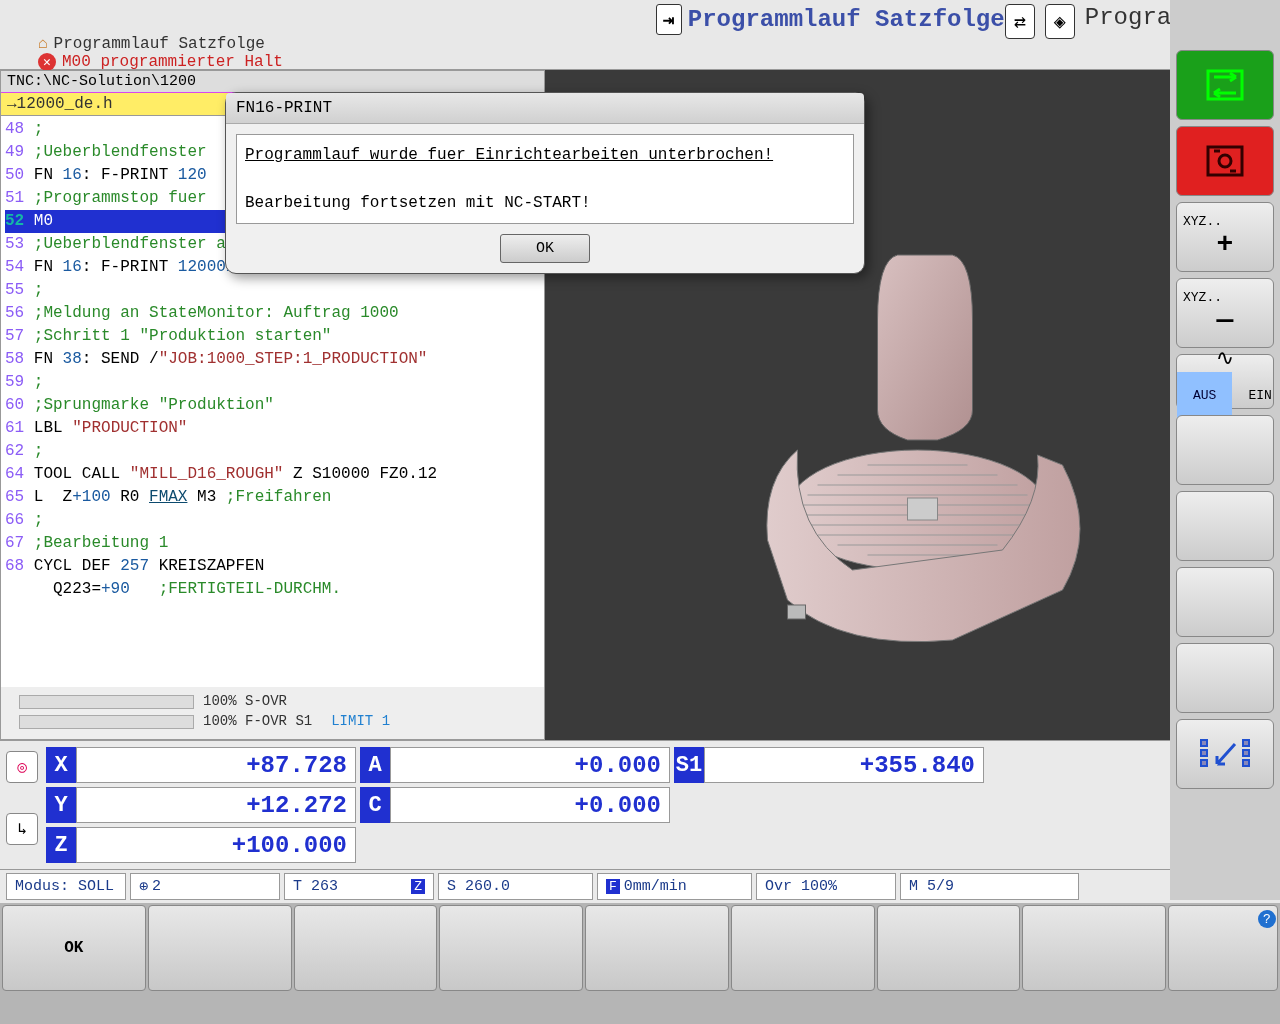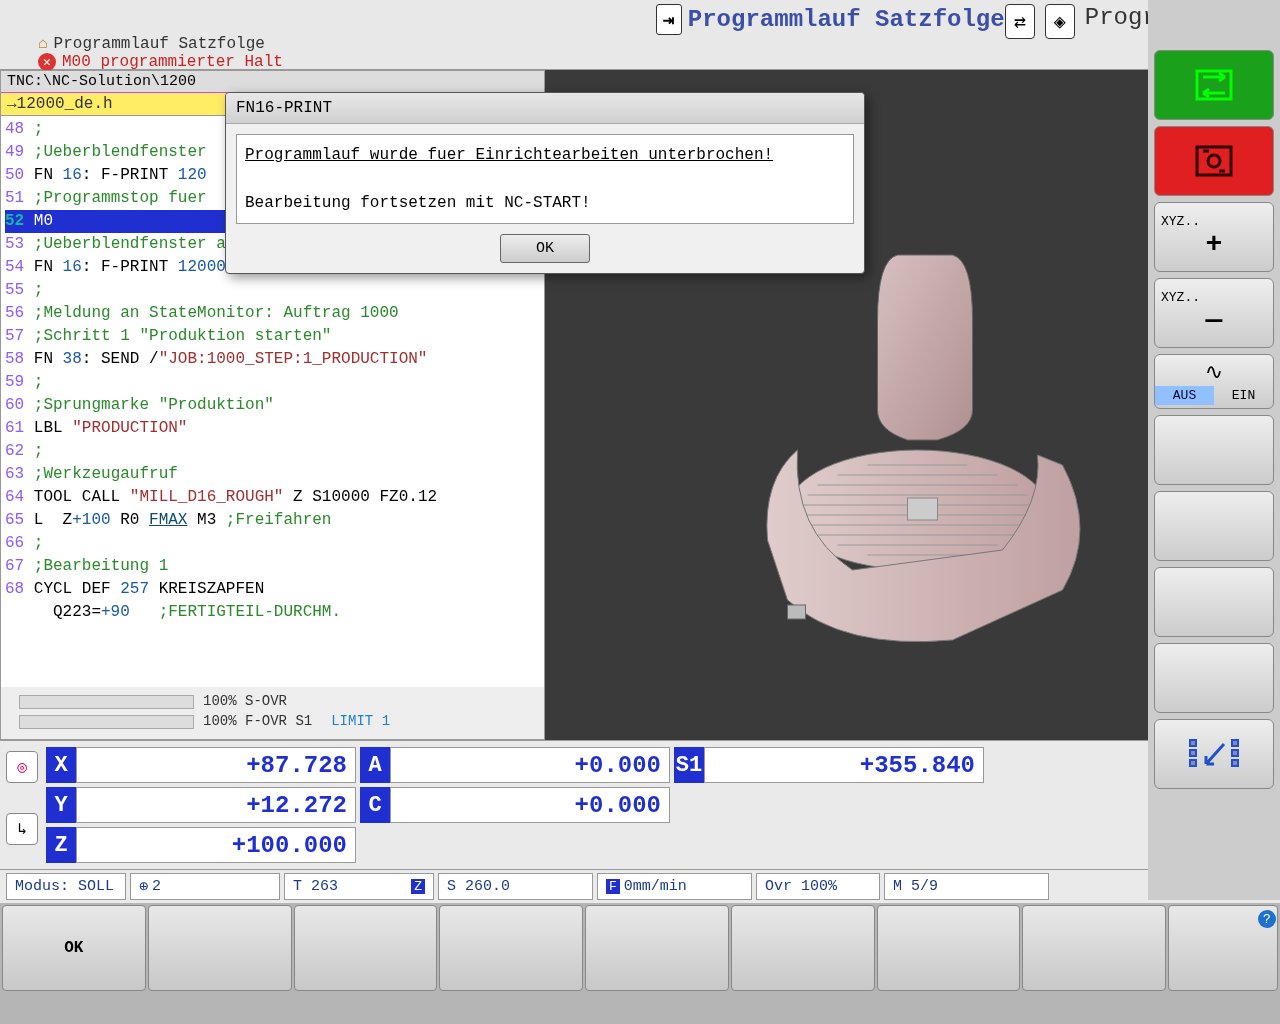--- a/index.html
+++ b/index.html
@@ -35,50 +35,50 @@
 .ovr-bars { background: #eee; padding: 6px 10px; font-size: 14px; color: #333; }
 .ovr-row { display: flex; align-items: flex-end; gap: 9px; margin-bottom: 4px; padding-left: 8px; }
 .ovr-bar { width: 175px; height: 14px; background: #ddd; border: 1px solid #aaa; position: relative; }
 .ovr-limit { color: #2080d0; margin-left: 10px; }
 
 .sim-area { flex: 1; background: #3a3a3a; position: relative; }
 .sim-svg { width: 100%; height: 100%; }
 .sim-scroll { position: absolute; right: 0; top: 0; width: 12px; height: 100%; background: #ccc; }
 .sim-thumb { position: absolute; right: 0; top: 310px; width: 12px; height: 90px; background: #2050d0; }
 
-.side-panel { position: absolute; right: 0; top: 0; width: 132px; height: 900px; background: #ccc; display: flex; flex-direction: column; gap: 6px; padding: 50px 6px 6px; }
+.side-panel { position: absolute; right: 0; top: 0; width: 110px; height: 900px; background: #ccc; display: flex; flex-direction: column; gap: 6px; padding: 50px 6px 6px; }
 .side-btn { height: 70px; background: linear-gradient(#eee,#ccc); border: 1px solid #888; border-radius: 6px; display: flex; flex-direction: column; align-items: center; justify-content: center; font-size: 14px; }
 .side-btn.green { background: #1aa01a; }
 .side-btn.green svg { stroke: #0f0; }
 .side-btn.red { background: #e02020; }
 .side-btn .lbl { font-size: 13px; align-self: flex-start; margin-left: 6px; }
 .side-btn .big { font-size: 28px; font-weight: bold; }
 .toggle-row { display: flex; width: 100%; font-size: 13px; }
-.toggle-row span { flex: 1; text-align: center; padding: 2px; font-family: Liberation Mono, monospace; }
+.toggle-row span { flex: 1; text-align: center; padding: 16px; font-family: Liberation Mono, monospace; }
 .toggle-row .on { background: #90c0ff; color: #003; }
 .side-btn.last svg { stroke: #2050d0; }
 
 .coords { background: #eaeaea; padding: 6px; display: flex; gap: 8px; border-top: 1px solid #999; }
 .dro-icon-col { display: flex; flex-direction: column; gap: 30px; padding-top: 4px; }
 .dro-icon { width: 32px; height: 32px; border: 1px solid #888; border-radius: 4px; background: #fff; display: flex; align-items: center; justify-content: center; }
 .dro-cols { display: flex; gap: 4px; flex: 1; }
 .dro-col { display: flex; flex-direction: column; gap: 4px; }
 .dro-row { display: flex; height: 36px; align-items: stretch; }
 .axis { background: #2030d0; color: #fff; width: 30px; font-size: 22px; font-weight: bold; display: flex; align-items: center; justify-content: center; }
 .axis-val { background: #fff; color: #2030d0; font-size: 24px; font-weight: bold; width: 280px; text-align: right; padding-right: 8px; display: flex; align-items: center; justify-content: flex-end; border: 1px solid #999; }
 
 .status-bar { background: #eaeaea; display: flex; gap: 4px; padding: 3px 6px; font-size: 15px; color: #1a3a8a; border-top: 1px solid #999; }
 .st-cell { background: #fff; border: 1px solid #999; padding: 3px 8px; display: flex; align-items: center; gap: 4px; }
 .st-icon { background: #2030d0; color: #fff; padding: 0 3px; font-size: 13px; }
 
 .softkeys { display: flex; height: 90px; background: #b5b5b5; gap: 2px; padding: 2px; }
 .sk { flex: 1; background: linear-gradient(#e8e8e8,#c8c8c8); border: 1px solid #888; border-radius: 4px; display: flex; align-items: center; justify-content: center; font-size: 16px; font-weight: bold; }
 .sk-side { width: 110px; flex: none; }
 
-.dialog { position: absolute; top: 92px; left: 225px; width: 640px; background: #f0f0f0; border: 1px solid #555; box-shadow: 4px 4px 12px rgba(0,0,0,0.4); border-radius: 4px; }
+.dialog { position: absolute; top: 92px; left: 225px; width: 640px; background: #f0f0f0; border: 1px solid #555; box-shadow: 4px 4px 12px rgba(0,0,0,0.4); border-radius: 11px; }
 .dlg-title { background: linear-gradient(#e8e8e8,#d0d0d0); padding: 6px 10px; font-size: 16px; border-bottom: 1px solid #aaa; border-radius: 4px 4px 0 0; }
 .dlg-body { padding: 10px; }
 .dlg-msg { background: #fff; border: 1px solid #999; padding: 8px; font-size: 16px; line-height: 24px; }
 .dlg-btns { text-align: center; padding-top: 10px; }
 .dlg-btns button { padding: 5px 35px; font-size: 15px; background: linear-gradient(#eee,#ccc); border: 1px solid #666; border-radius: 3px; }
 
 .help-icon { position: absolute; right: 4px; bottom: 96px; width: 18px; height: 18px; background: #2070d0; color: #fff; border-radius: 50%; font-size: 13px; display: flex; align-items: center; justify-content: center; }
 </style>
 </head>
 <body>
@@ -118,21 +118,20 @@
         <div class="ln "><span class="num">53</span> <span class="cmt">;Ueberblendfenster ausblenden</span></div>
         <div class="ln "><span class="num">54</span> FN <span class="val">16</span>: F-PRINT <span class="val">120001</span>_de.a / SCLR:</div>
         <div class="ln "><span class="num">55</span> <span class="cmt">;</span></div>
         <div class="ln "><span class="num">56</span> <span class="cmt">;Meldung an StateMonitor: Auftrag 1000</span></div>
         <div class="ln "><span class="num">57</span> <span class="cmt">;Schritt 1 "Produktion starten"</span></div>
         <div class="ln "><span class="num">58</span> FN <span class="val">38</span>: SEND /<span class="str">"JOB:1000_STEP:1_PRODUCTION"</span></div>
         <div class="ln "><span class="num">59</span> <span class="cmt">;</span></div>
         <div class="ln "><span class="num">60</span> <span class="cmt">;Sprungmarke "Produktion"</span></div>
         <div class="ln "><span class="num">61</span> LBL <span class="str">"PRODUCTION"</span></div>
         <div class="ln "><span class="num">62</span> <span class="cmt">;</span></div>
-        <div class="ln "><span class="num">63</span> <span class="cmt">;Werkzeugaufruf</span></div>
         <div class="ln "><span class="num">64</span> TOOL CALL <span class="str">"MILL_D16_ROUGH"</span> Z S10000 FZ0.12</div>
         <div class="ln "><span class="num">65</span> L  Z<span class="val">+100</span> R0 <span class="fmax">FMAX</span> M3 <span class="cmt">;Freifahren</span></div>
         <div class="ln "><span class="num">66</span> <span class="cmt">;</span></div>
         <div class="ln "><span class="num">67</span> <span class="cmt">;Bearbeitung 1</span></div>
         <div class="ln "><span class="num">68</span> CYCL DEF <span class="val">257</span> KREISZAPFEN</div>
         <div class="ln "><span class="num">  </span>   Q223=<span class="val">+90</span>   <span class="cmt">;FERTIGTEIL-DURCHM.</span></div>
       </div>
     <div class="ovr-bars">
       <div class="ovr-row">
           <div class="ovr-bar"></div>
@@ -230,22 +229,22 @@
     </div>
   <div class="st-cell" style="width:150px">
       <span>T 263</span>
       <span class="st-icon" style="margin-left:auto">Z</span>
     </div>
   <div class="st-cell" style="width:155px">S 260.0</div>
   <div class="st-cell" style="width:155px">
       <span class="st-icon">F</span>
       <span>0mm/min</span>
     </div>
-  <div class="st-cell" style="width:124px">Ovr 100%</div>
-  <div class="st-cell" style="width:165px">M 5/9</div>
+  <div class="st-cell" style="width:140px">Ovr 100%</div>
+  <div class="st-cell" style="width:179px">M 5/9</div>
 </div>
 
 <div class="softkeys">
   <div class="sk">OK</div>
   <div class="sk"></div>
   <div class="sk"></div>
   <div class="sk"></div>
   <div class="sk"></div>
   <div class="sk"></div>
   <div class="sk"></div>

